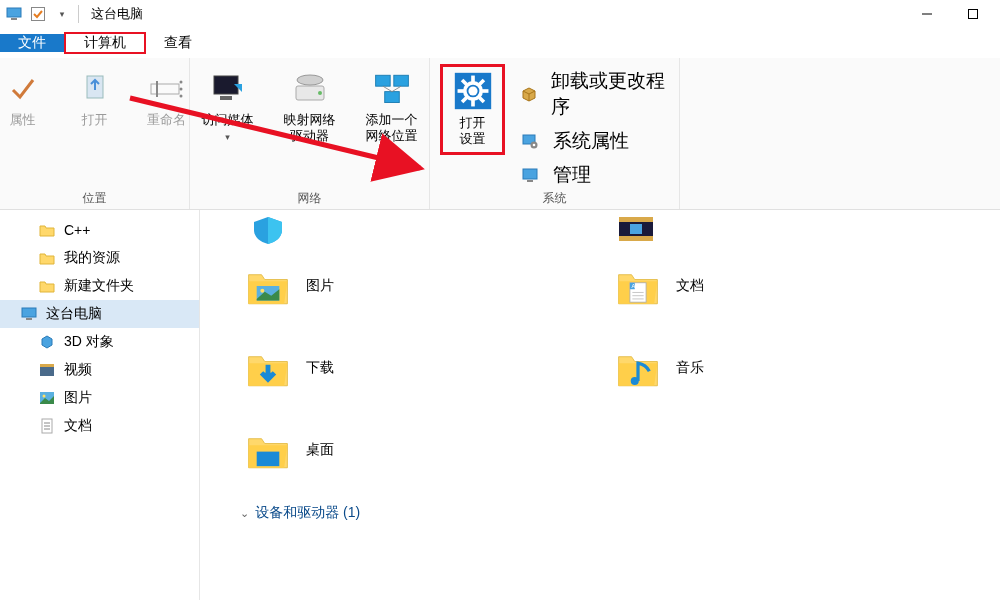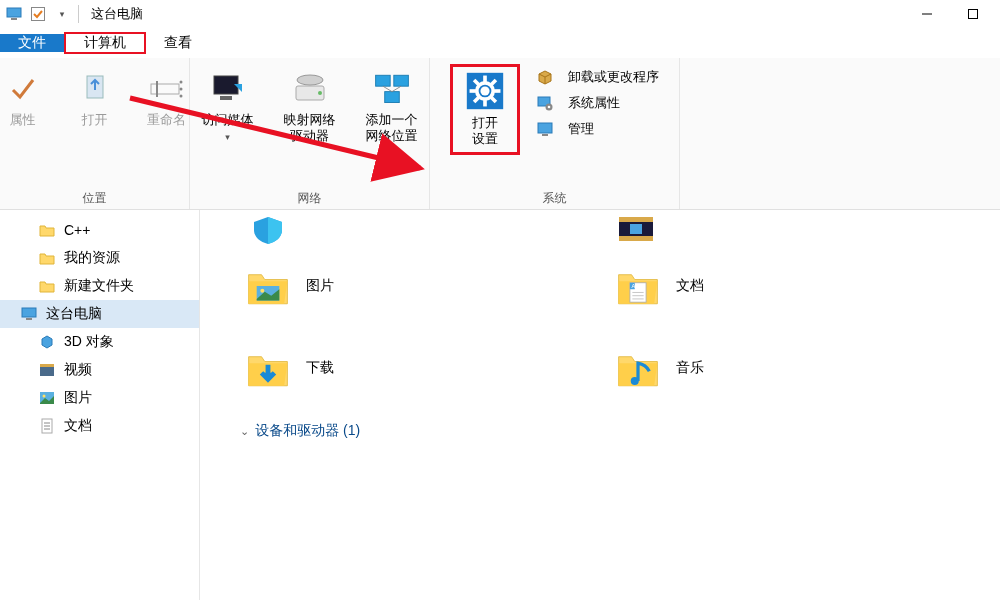--- a/index.html
+++ b/index.html
@@ -18,21 +18,21 @@
   .tab.active { border: 2px solid #e81123; border-bottom: 2px solid #e81123; }
   .ribbon { height: 152px; display: flex; background: #fafafa; border-bottom: 1px solid #e0e0e0; position: relative; }
   .group { display: flex; flex-direction: column; align-items: center; padding: 6px 10px 2px 10px; border-right: 1px solid #e6e6e6; }
   .group-row { display: flex; gap: 12px; flex: 1; align-items: flex-start; }
   .bigbtn { display: flex; flex-direction: column; align-items: center; width: 60px; text-align: center; font-size: 13px; gap: 4px; padding-top: 4px; }
   .bigbtn.disabled { color: #9a9a9a; }
   .bigbtn .bicon { width: 40px; height: 40px; display: flex; align-items: center; justify-content: center; }
   .bigbtn .lbl { line-height: 1.2; white-space: pre-line; }
   .group-label { font-size: 12px; color: #555; height: 18px; display: flex; align-items: center; }
   .smallbtns { display: flex; flex-direction: column; gap: 8px; padding-top: 4px; }
-  .smallbtn { display: flex; align-items: center; gap: 14px; font-size: 13px; }
+  .smallbtn { display: flex; align-items: center; gap: 14px; font-size: 19px; }
   .smallbtn .sicon { width: 18px; height: 18px; display: flex; align-items: center; justify-content: center; }
   .settings-highlight { border: 3px solid #e81123; padding: 4px 8px 6px 8px; }
   .body-area { display: flex; height: calc(600px - 28px - 30px - 152px); }
   .sidebar { width: 200px; border-right: 1px solid #e6e6e6; overflow: hidden; padding-top: 6px; }
   .tree-item { display: flex; align-items: center; height: 28px; padding-left: 38px; gap: 8px; font-size: 14px; }
   .tree-item.l1 { padding-left: 20px; }
   .tree-item.sel { background: #d9e8f6; }
   .tree-item .ticon { width: 18px; height: 18px; display: flex; align-items: center; justify-content: center; flex-shrink: 0; }
   .content { flex: 1; overflow: hidden; position: relative; padding-left: 40px; }
   .col { display: flex; flex-direction: column; gap: 10px; }
@@ -358,20 +358,30 @@
             <div class="iicon">
               <svg class="folder-svg" viewBox="0 0 56 52">
                 <path d="M4 12 L20 12 L24 18 L52 18 L52 48 L4 48 Z" fill="#ffd86b" stroke="#e0b53a"></path>
                 <path d="M4 20 L52 20 L48 48 L4 48 Z" fill="#ffcf4a"></path>
                 <path d="M28 22 L28 38 M20 32 L28 40 L36 32" stroke="#1a8ad6" stroke-width="6" fill="none"></path>
                 <path d="M20 32 L28 42 L36 32 Z" fill="#1a8ad6"></path>
               </svg>
             </div>
             <div class="iname">下载</div>
           </div>
+          <div class="item">
+            <div class="iicon">
+              <svg class="folder-svg" viewBox="0 0 56 52">
+                <path d="M4 12 L20 12 L24 18 L52 18 L52 48 L4 48 Z" fill="#ffd86b" stroke="#e0b53a"></path>
+                <path d="M4 20 L52 20 L48 48 L4 48 Z" fill="#ffcf4a"></path>
+                <rect x="14" y="28" width="28" height="18" fill="#1a8ad6"></rect>
+              </svg>
+            </div>
+            <div class="iname">桌面</div>
+          </div>
         </div>
       <div class="col" id="colR">
           <div class="item">
             <div class="iicon">
               <svg class="folder-svg" viewBox="0 0 56 52">
                 <path d="M4 12 L20 12 L24 18 L52 18 L52 48 L4 48 Z" fill="#ffd86b" stroke="#e0b53a"></path>
                 <path d="M4 20 L52 20 L48 48 L4 48 Z" fill="#ffcf4a"></path>
                 <rect x="18" y="22" width="20" height="24" fill="#fff" stroke="#aaa"></rect>
                 <path d="M18 22 L24 22 L24 30 L18 30 Z" fill="#4aa3e0"></path>
                 <text x="20" y="29" font-size="7" fill="#fff">A</text>

